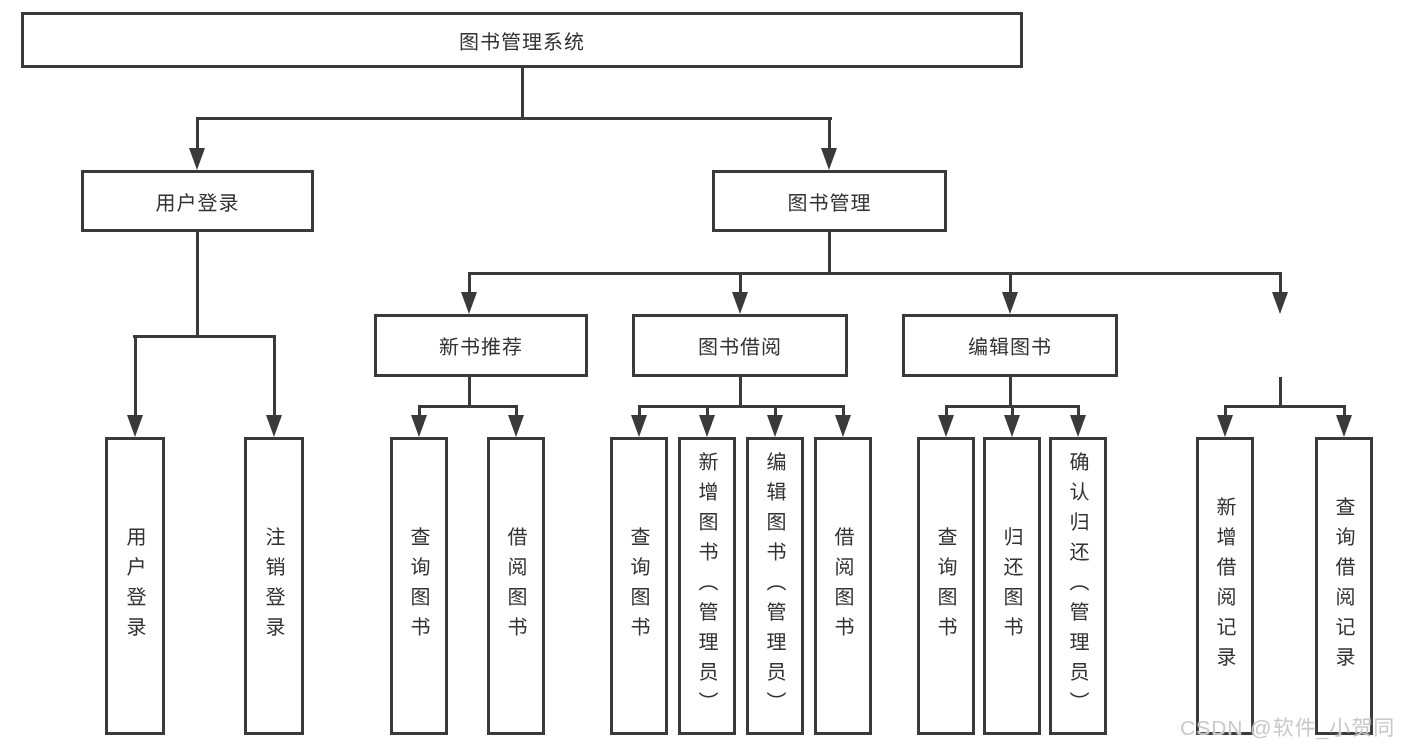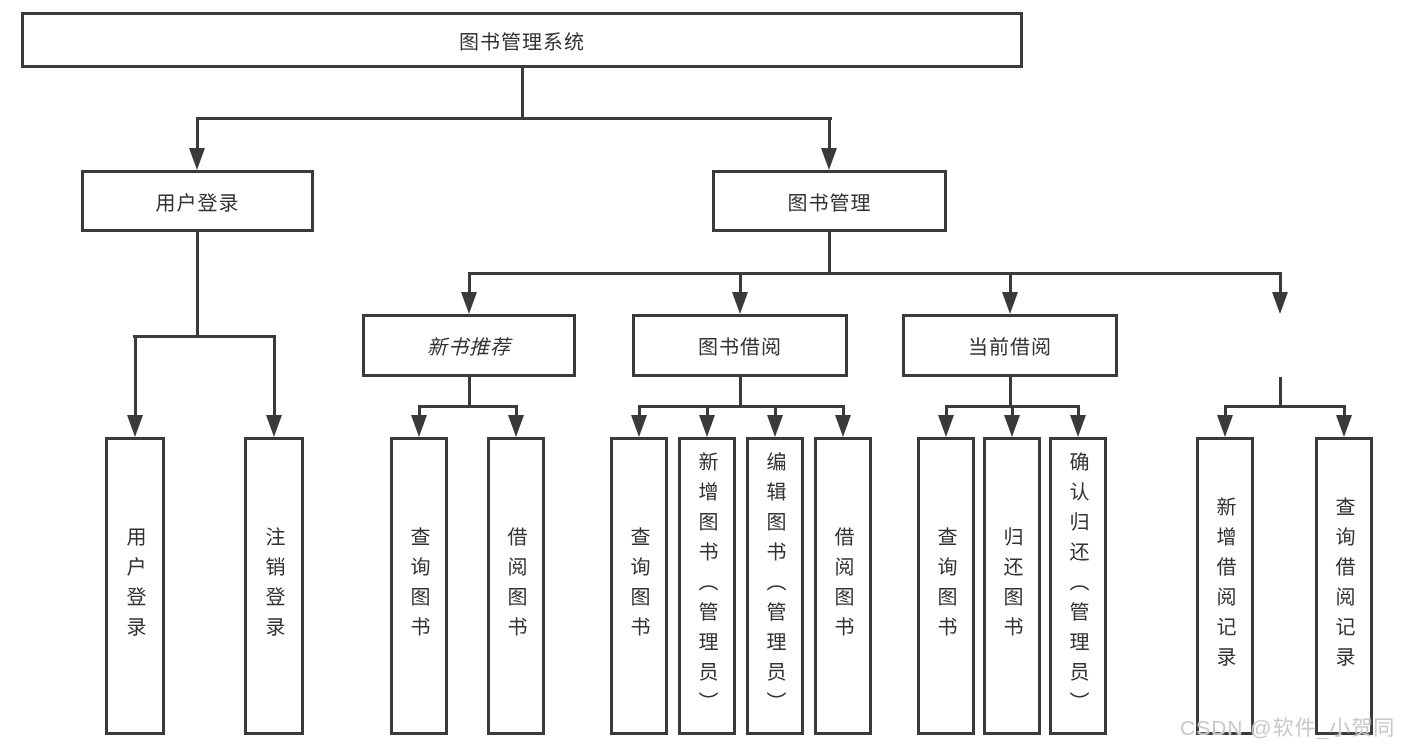--- a/index.html
+++ b/index.html
@@ -52,28 +52,28 @@
     <span>图书管理系统</span>
   </div>
 
   <div class="box" style="left:81px;top:170px;width:233px;height:62px;">
     <span>用户登录</span>
   </div>
   <div class="box" style="left:712px;top:170px;width:235px;height:62px;text-align:right;">
     <span>图书管理</span>
   </div>
 
-  <div class="box" style="left:362px;top:314px;width:214px;height:63px;font-style:italic;">
+  <div class="box" style="left:374px;top:314px;width:214px;height:63px;">
     <span>新书推荐</span>
   </div>
   <div class="box" style="left:632px;top:314px;width:216px;height:63px;">
     <span>图书借阅</span>
   </div>
   <div class="box" style="left:902px;top:314px;width:216px;height:63px;">
-    <span>当前借阅</span>
+    <span>编辑图书</span>
   </div>
 
   <div class="leaf" style="left:105px;width:60px;">
     <span class="vtext">用户登录</span>
   </div>
   <div class="leaf" style="left:244px;width:60px;">
     <span class="vtext">注销登录</span>
   </div>
 
   <div class="leaf" style="left:390px;width:58px;">

